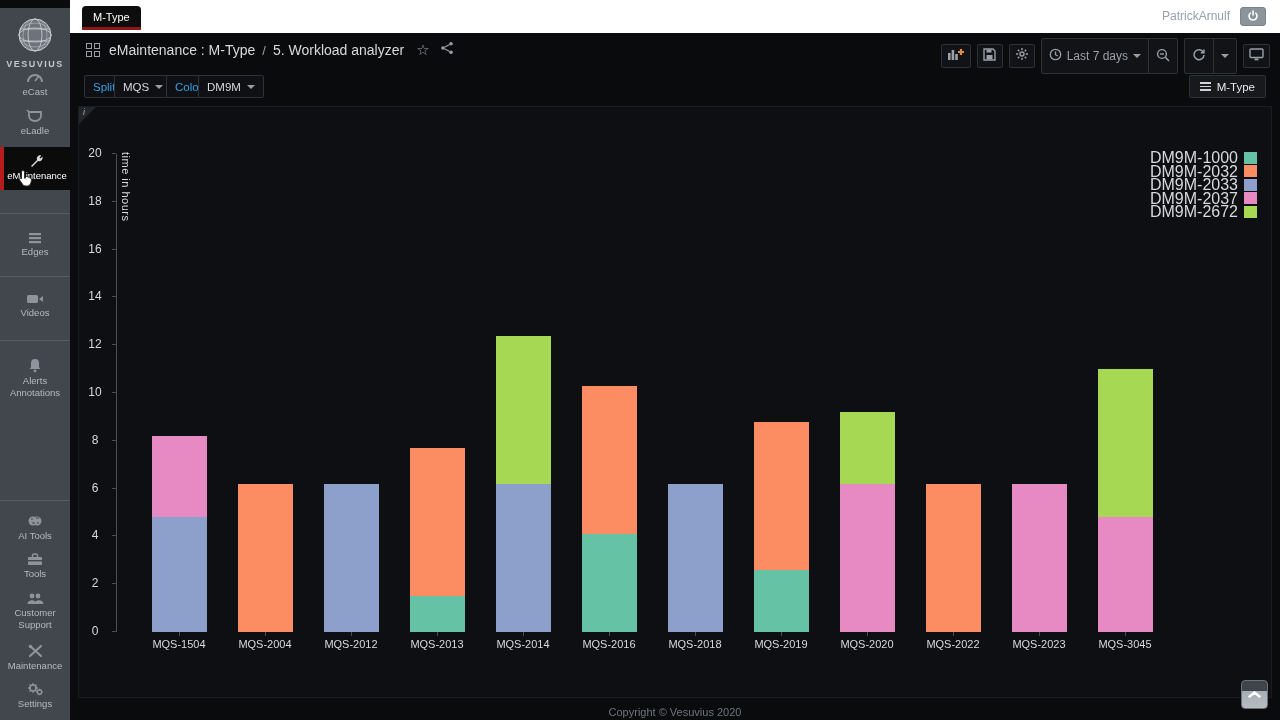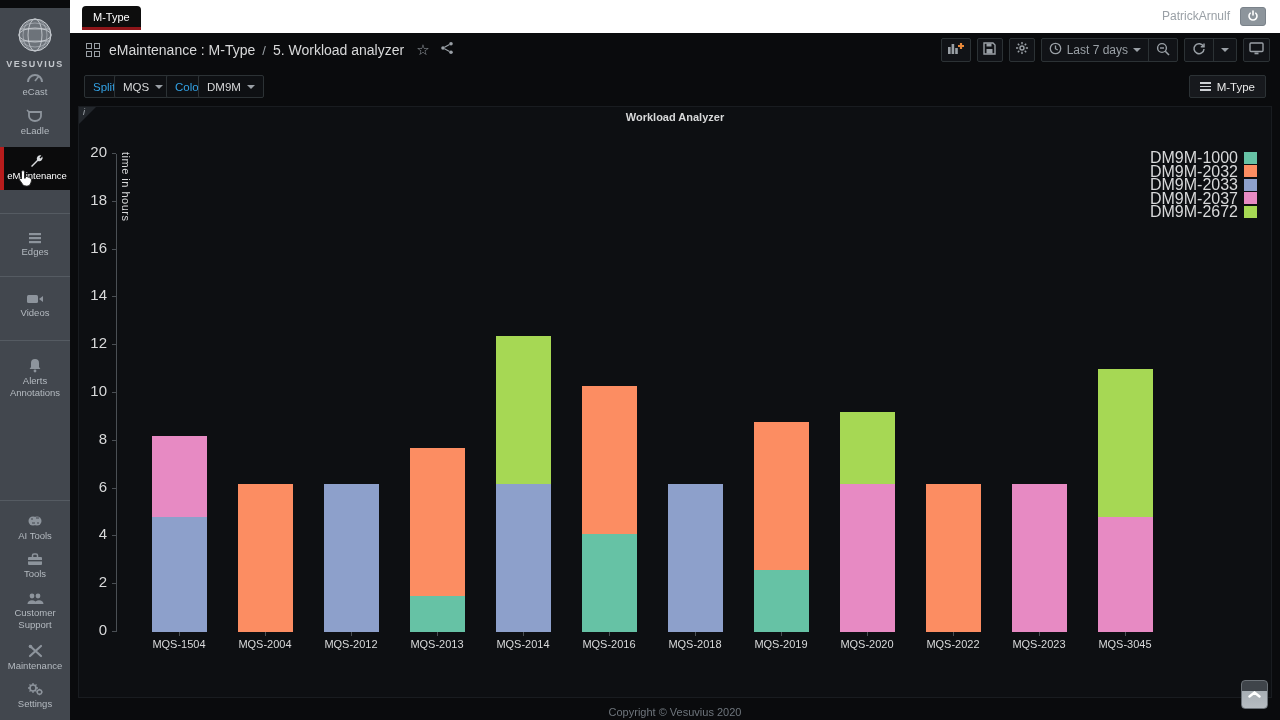--- a/index.html
+++ b/index.html
@@ -28,39 +28,39 @@
 
   .crumb-row{position:absolute;left:0;top:0;width:1210px;height:34px;display:flex;align-items:center;}
   .grid-icon{display:inline-grid;grid-template-columns:6px 6px;grid-gap:2px;margin:0 9px 0 16px;cursor:pointer;}
   .grid-icon i{width:6px;height:6px;border:1.5px solid #9aa0a6;display:block;}
   .crumb-text{font-size:14px;color:#d8d9da;cursor:pointer;}
   .crumb-sep{color:#9aa0a6;margin:0 7px;font-size:13px;}
   .star-icon{color:#9aa0a6;font-size:15px;margin-left:12px;cursor:pointer;}
   .share-icon{margin-left:10px;cursor:pointer;}
   .tool-right{position:absolute;right:10px;top:5px;display:flex;gap:6px;align-items:center;}
   .tbtn{height:24px;min-width:26px;background:#111317;border:1px solid #2c3235;border-radius:2px;display:flex;align-items:center;justify-content:center;padding:0 5px;cursor:pointer;color:#9aa0a6;}
-  .tgroup{display:flex;height:24px;background:#111317;border:1px solid #2c3235;border-radius:2px;}
+  .tgroup{display:flex;height:36px;background:#111317;border:1px solid #2c3235;border-radius:2px;}
   .tgroup .tseg{display:flex;align-items:center;padding:0 7px;cursor:pointer;color:#9aa0a6;font-size:12px;gap:5px;}
   .tgroup .tseg + .tseg{border-left:1px solid #2c3235;}
   .caret{width:0;height:0;border-left:4px solid transparent;border-right:4px solid transparent;border-top:4px solid #9aa0a6;display:inline-block;}
 
   .filter-row{position:absolute;left:0;top:38px;width:1210px;height:32px;}
   .fbtn{position:absolute;top:4px;height:23px;background:#0e1013;border:1px solid #2c3235;border-radius:2px;display:flex;align-items:center;padding:0 8px;font-size:11.5px;cursor:pointer;gap:6px;color:#d8d9da;}
   .fbtn.blue{color:#33a2e5;}
   .mtype-btn{position:absolute;right:14px;top:4px;height:23px;background:#17191d;border:1px solid #2c3235;border-radius:2px;display:flex;align-items:center;gap:6px;padding:0 10px;font-size:11.5px;color:#e8e8e8;cursor:pointer;}
   .burger{display:inline-block;width:11px;}
   .burger i{display:block;height:1.5px;background:#cfd2d6;margin:2px 0;}
 
   
   .panel{position:absolute;left:8px;top:73px;width:1194px;height:592px;background:#0d0f12;border:1px solid #191c20;}
   .info-corner{position:absolute;top:0;left:0;width:0;height:0;border-top:17px solid #23272c;border-right:17px solid transparent;}
   .info-i{position:absolute;top:0px;left:4px;font-size:9px;font-style:italic;color:#a7adb3;}
   .panel-title{position:absolute;top:4px;left:0;width:100%;text-align:center;font-size:11px;font-weight:bold;color:#d8d9da;}
   .y-axis{position:absolute;left:0;top:47px;width:37px;height:478px;}
-  .ytick-label{position:absolute;right:9px;font-size:15px;color:#d8d9da;text-align:right;width:24px;}
+  .ytick-label{position:absolute;right:9px;font-size:12px;color:#d8d9da;text-align:center;width:24px;}
   .ytick-mark{position:absolute;right:0;width:4px;height:1px;background:#4a4f54;}
   .ylabel{position:absolute;left:41px;top:45px;writing-mode:vertical-rl;font-size:11px;color:#d8d9da;letter-spacing:.5px;}
   .plot{position:absolute;left:37px;top:47px;width:1140px;height:478px;border-left:1px solid #4a4f54;}
   .bar{position:absolute;bottom:0;width:55px;height:100%;}
   .seg{position:absolute;left:0;width:100%;}
   .xlabel{position:absolute;top:484px;width:86px;text-align:center;font-size:11px;color:#d8d9da;}
   .xtick{position:absolute;top:478px;width:1px;height:4px;background:#4a4f54;}
   .legend{position:absolute;top:44px;right:14px;}
   .legend-row{display:flex;align-items:center;justify-content:flex-end;gap:6px;height:13.5px;cursor:pointer;}
   .legend-label{font-size:16px;color:#d8d9da;line-height:13px;}
@@ -303,21 +303,20 @@
             <i></i>
             <i></i>
           </span>
         <span>M-Type</span>
       </div>
     </div>
 
     <div class="panel">
       <div class="info-corner"></div>
       <div class="info-i">i</div>
-      <div class="panel-title">Workload Analyzer</div>
       <div class="ylabel">time in hours</div>
       <div class="y-axis">
           <div class="ytick-label" style="bottom: -6px;">0</div>
           <div class="ytick-mark" style="bottom: 0px;"></div>
           <div class="ytick-label" style="bottom: 41.8px;">2</div>
           <div class="ytick-mark" style="bottom: 47.8px;"></div>
           <div class="ytick-label" style="bottom: 89.6px;">4</div>
           <div class="ytick-mark" style="bottom: 95.6px;"></div>
           <div class="ytick-label" style="bottom: 137.4px;">6</div>
           <div class="ytick-mark" style="bottom: 143.4px;"></div>

